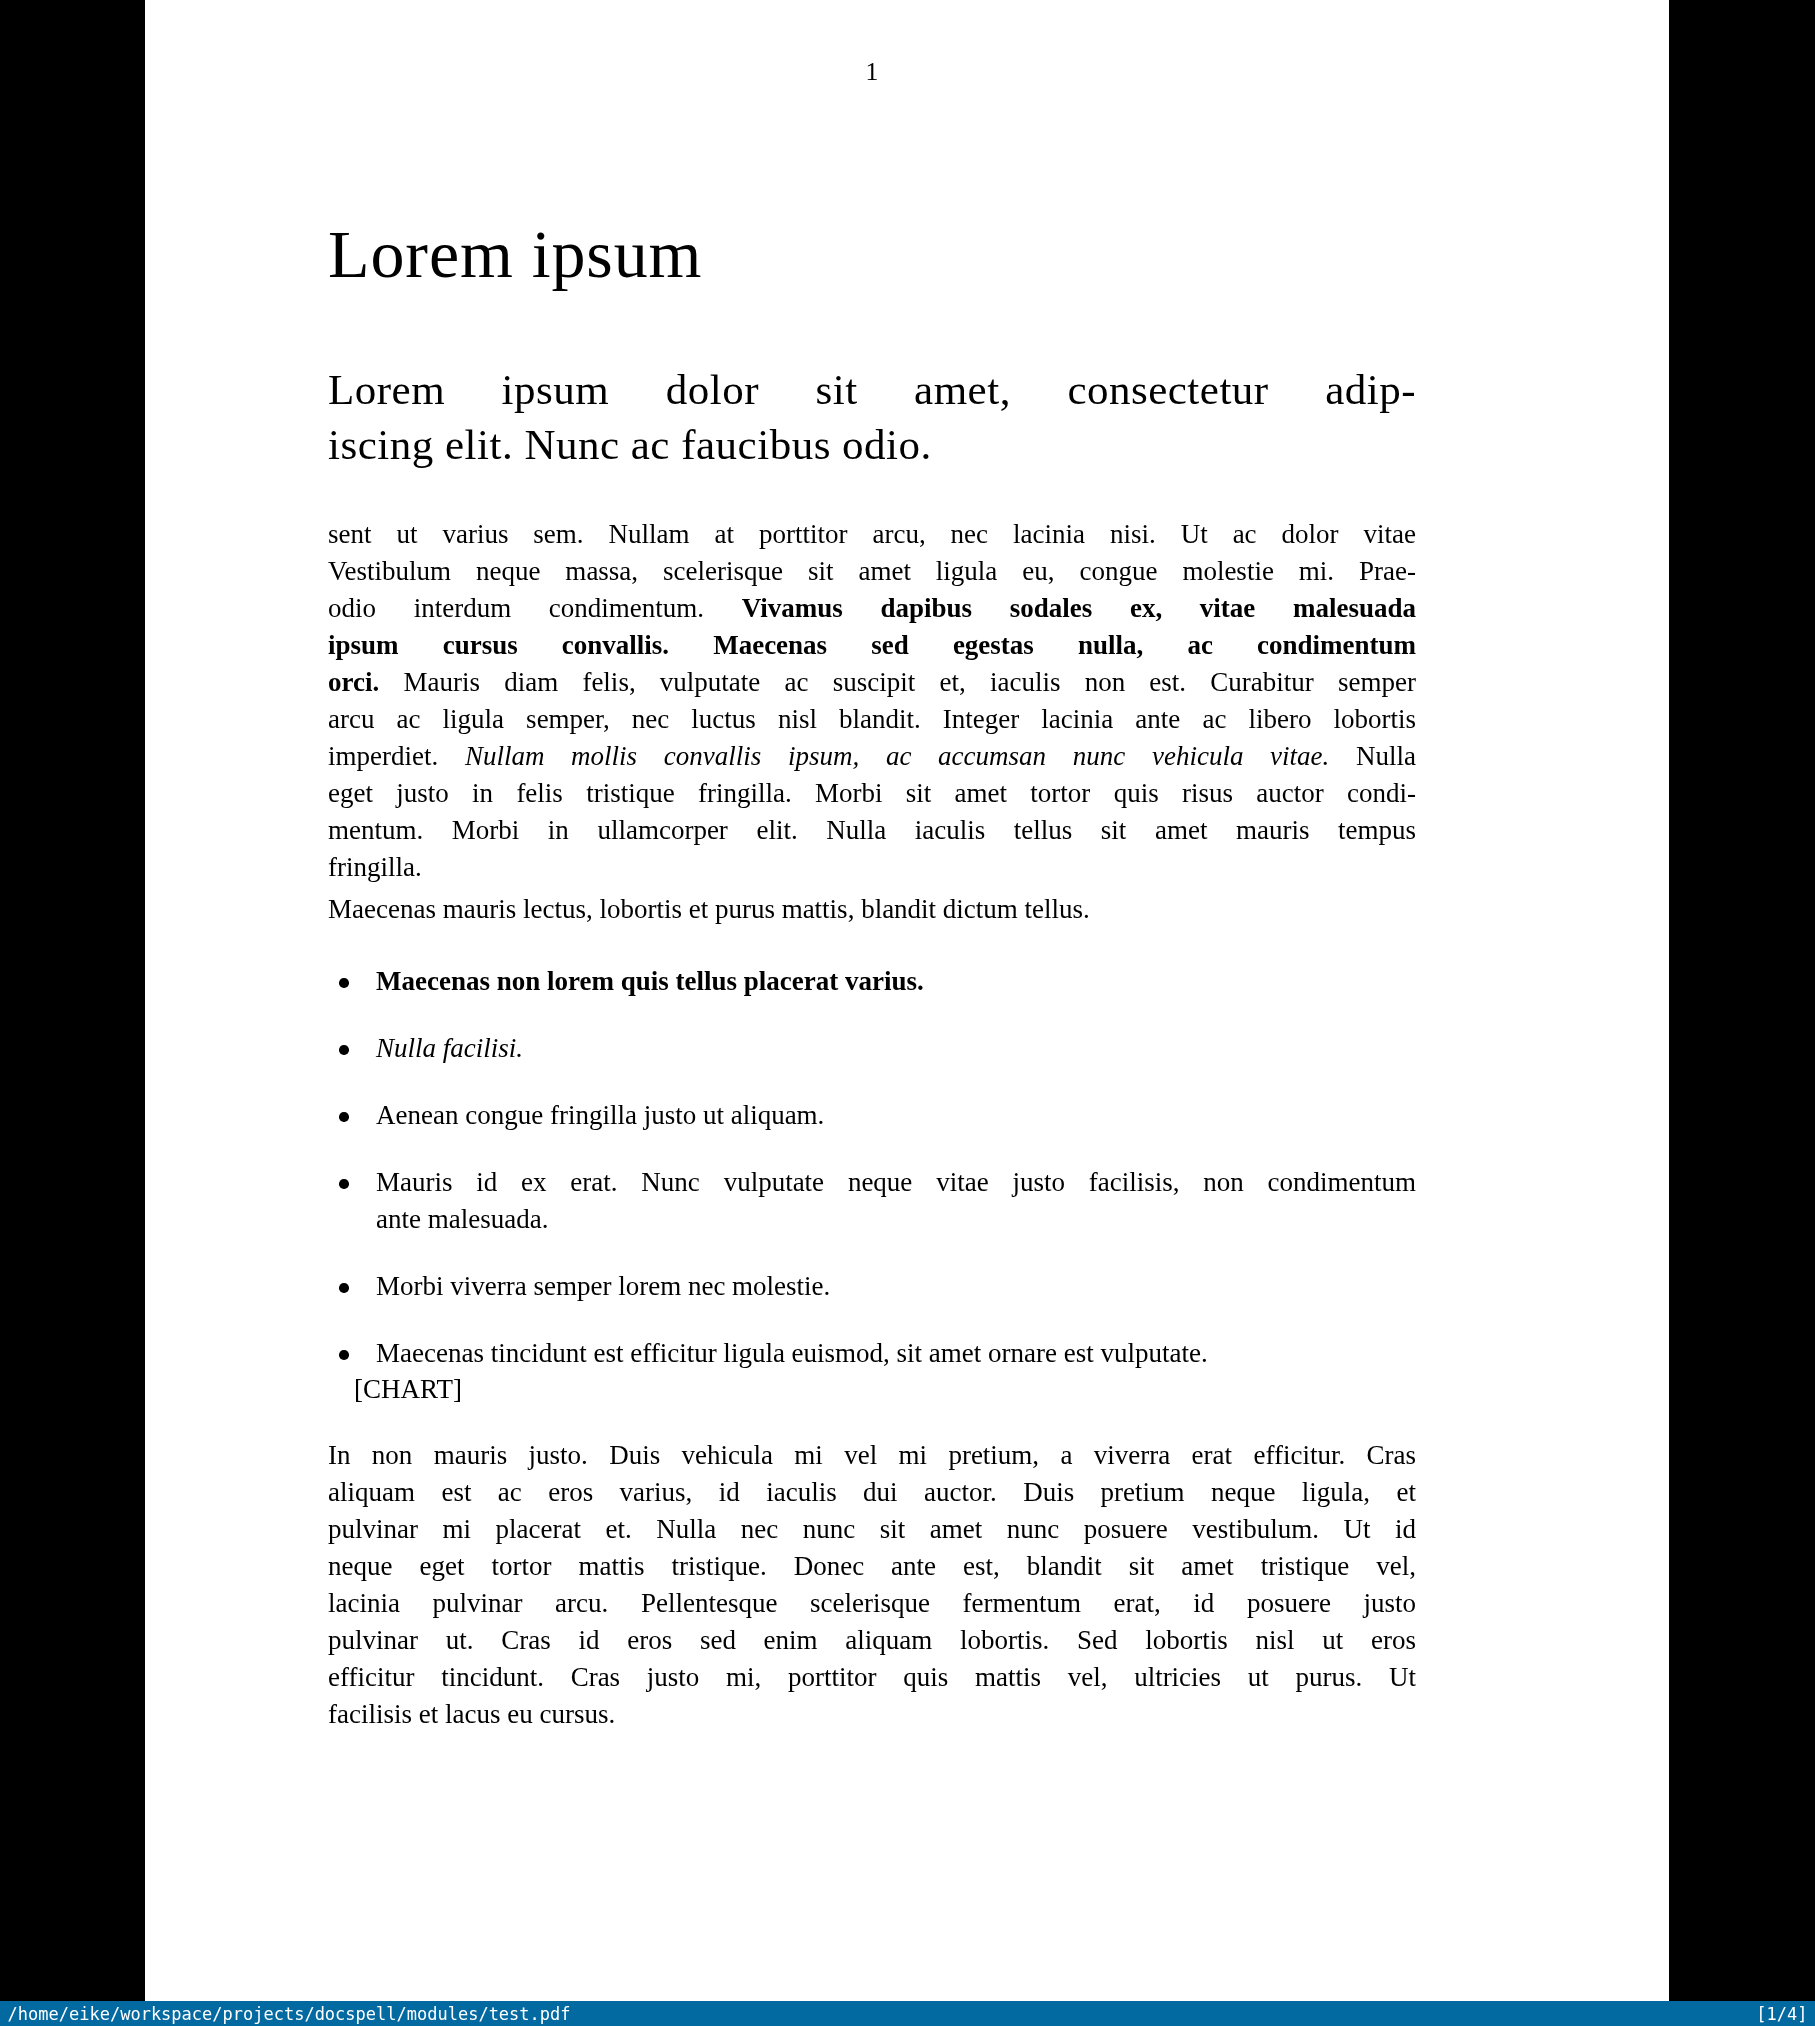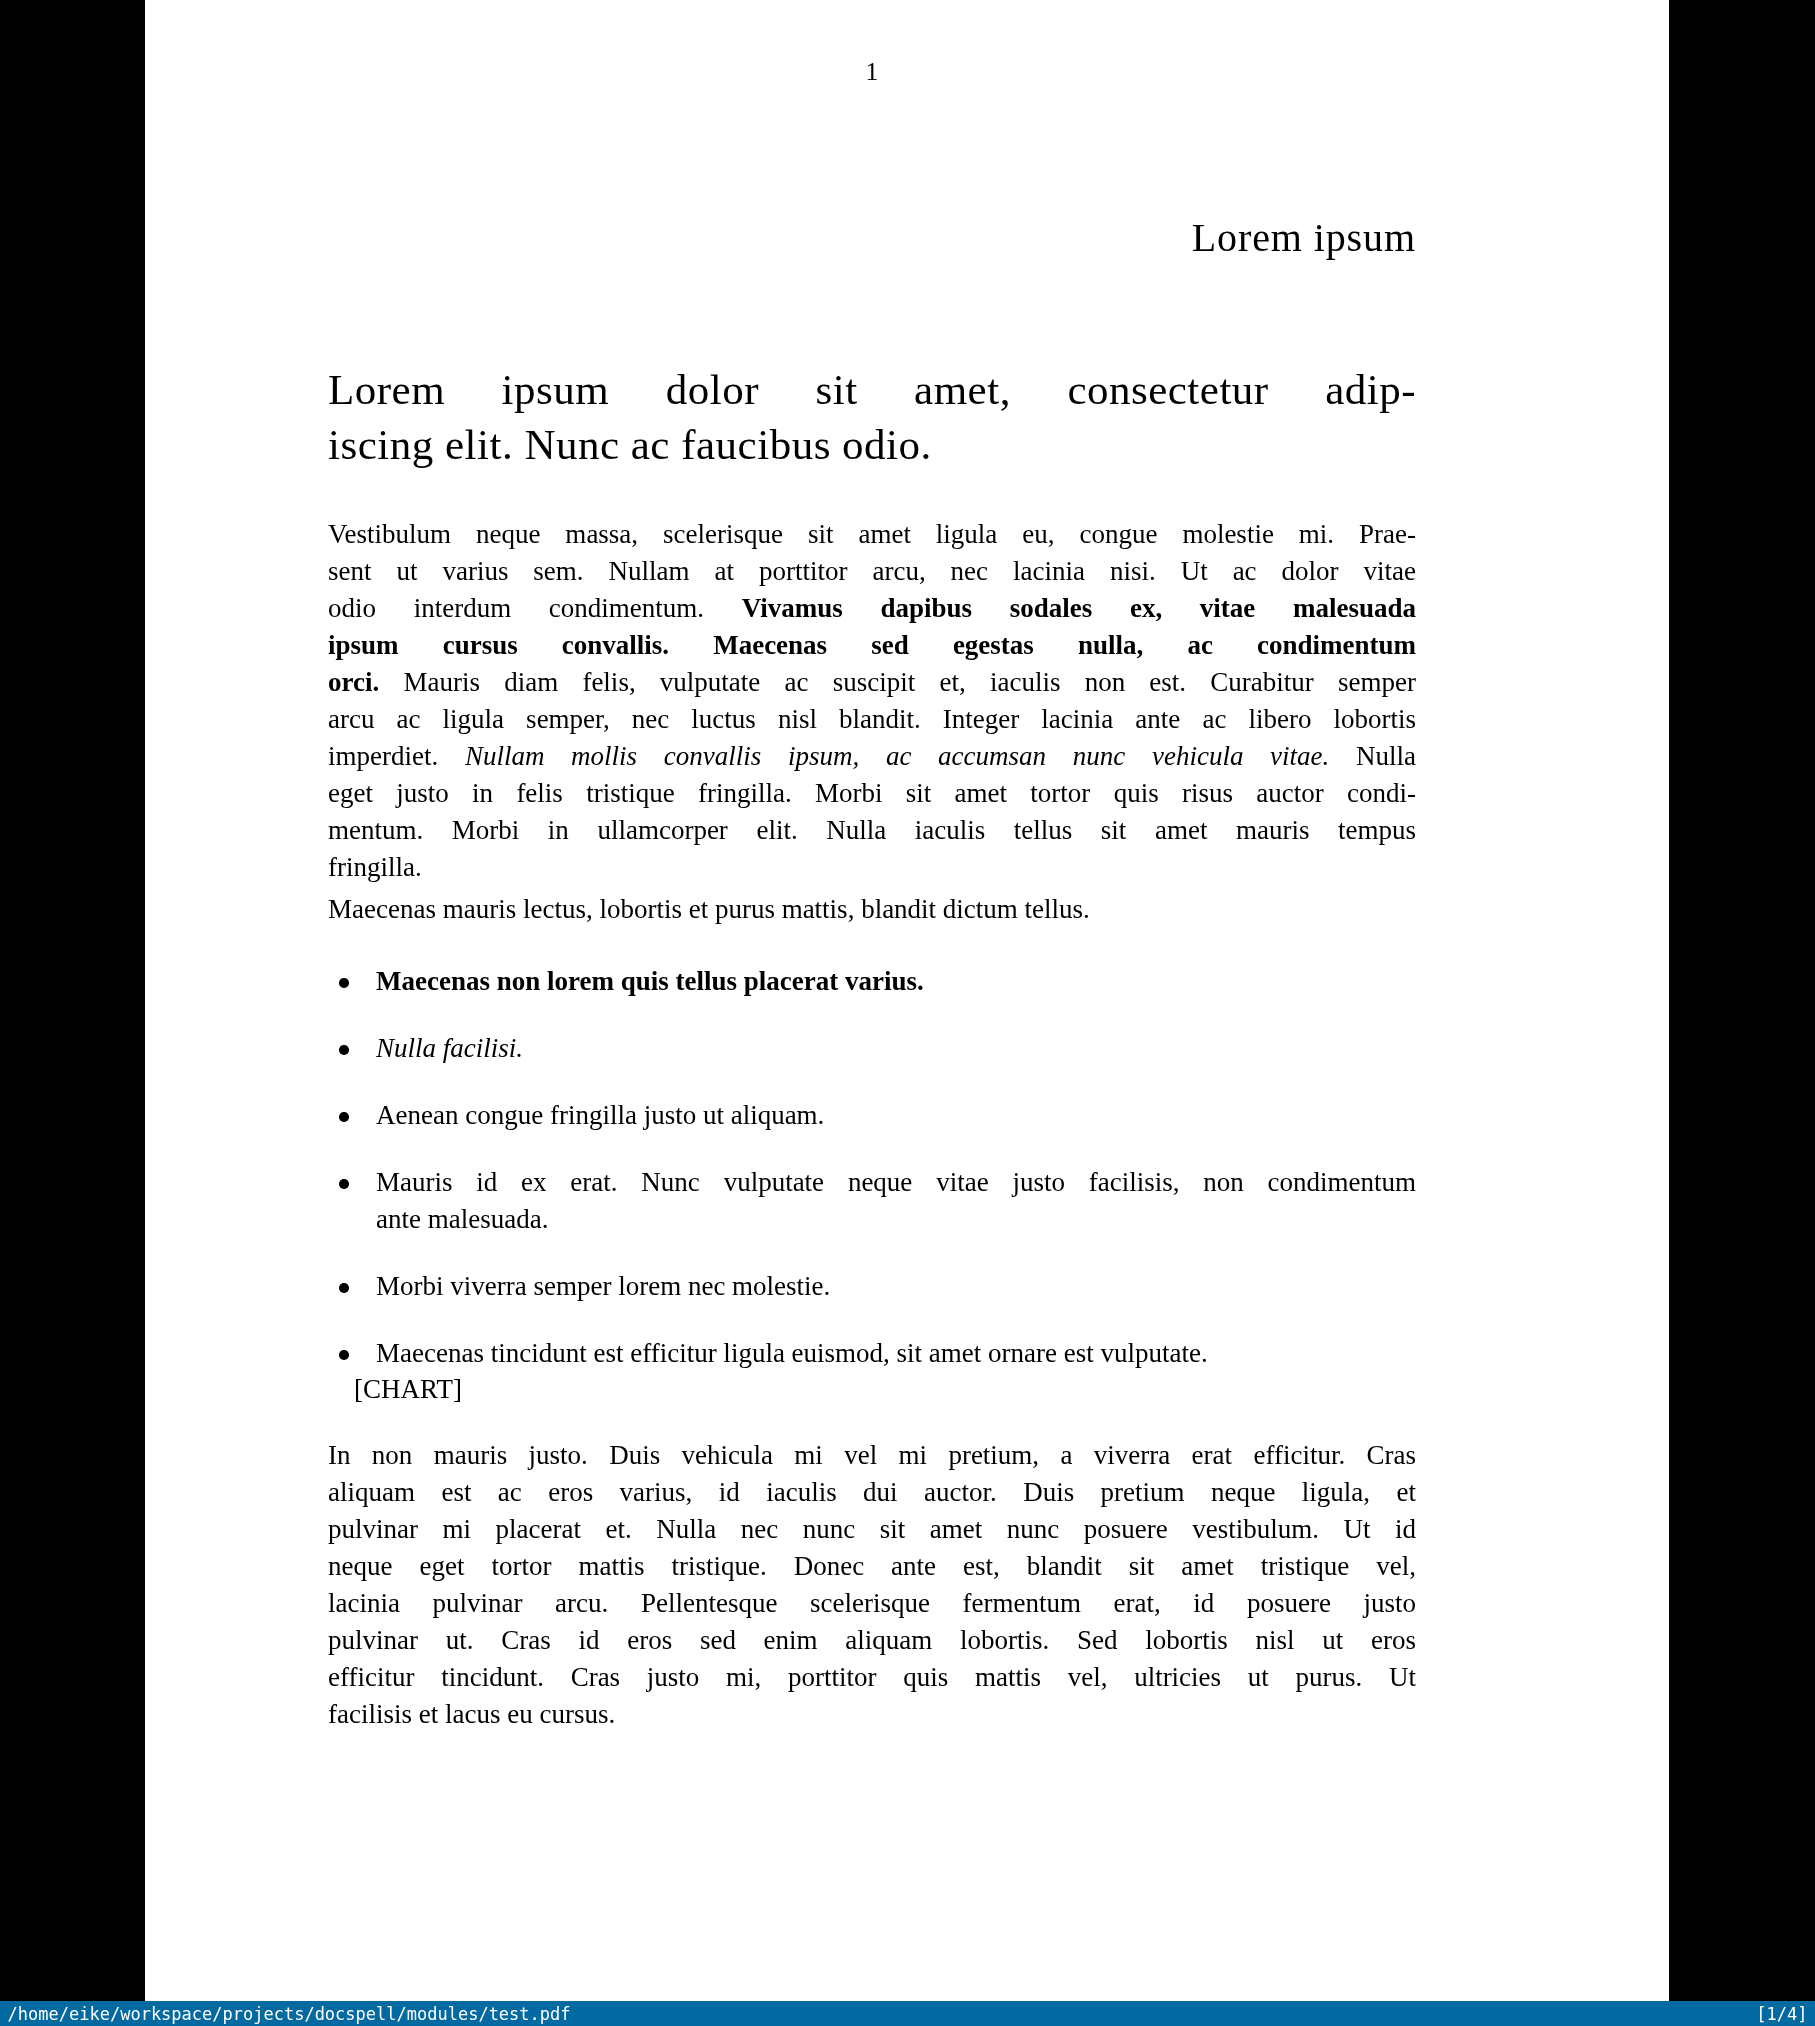--- a/index.html
+++ b/index.html
@@ -17,22 +17,22 @@
     width: 1524px; height: 2001px;
     background: #ffffff;
     color: #000000;
   }
   .col { position: absolute; left: 183px; width: 1088px; }
   .page-number {
     top: 57px; text-align: center;
     font-size: 25.6px; line-height: 1.2;
   }
   .doc-title {
-    top: 214px; text-align: right;
-    font-size: 40px; letter-spacing: 0.9px; line-height: 1.2;
+    top: 214px; text-align: left;
+    font-size: 68px; letter-spacing: 0.9px; line-height: 1.2;
   }
   .section-heading {
     top: 362px;
     font-size: 43px; line-height: 55px;
     font-weight: normal; letter-spacing: 0.5px;
   }
   .body-text { font-size: 27px; line-height: 37px; }
   .para1 { top: 516px; }
   .para2 { top: 891px; }
   .bullet-list { top: 963px; }
@@ -72,22 +72,22 @@
 
 <div class="viewport">
   <div class="page">
     <div class="col page-number">1</div>
     <div class="col doc-title">Lorem ipsum</div>
     <div class="col section-heading">
         <div class="line fill"><span>Lorem ipsum dolor sit amet, consectetur adip-</span></div>
         <div class="line"><span>iscing elit. Nunc ac faucibus odio.</span></div>
       </div>
     <div class="col body-text para1">
+        <div class="line fill"><span>sent ut varius sem. Nullam at porttitor arcu, nec lacinia nisi. Ut ac dolor vitae</span></div>
         <div class="line fill"><span>Vestibulum neque massa, scelerisque sit amet ligula eu, congue molestie mi. Prae-</span></div>
-        <div class="line fill"><span>sent ut varius sem. Nullam at porttitor arcu, nec lacinia nisi. Ut ac dolor vitae</span></div>
         <div class="line fill"><span>odio interdum condimentum. </span><span class="b">Vivamus dapibus sodales ex, vitae malesuada</span></div>
         <div class="line fill"><span class="b">ipsum cursus convallis. Maecenas sed egestas nulla, ac condimentum</span></div>
         <div class="line fill"><span class="b">orci. </span><span>Mauris diam felis, vulputate ac suscipit et, iaculis non est. Curabitur semper</span></div>
         <div class="line fill"><span>arcu ac ligula semper, nec luctus nisl blandit. Integer lacinia ante ac libero lobortis</span></div>
         <div class="line fill"><span>imperdiet. </span><span class="i">Nullam mollis convallis ipsum, ac accumsan nunc vehicula vitae.</span><span> Nulla</span></div>
         <div class="line fill"><span>eget justo in felis tristique fringilla. Morbi sit amet tortor quis risus auctor condi-</span></div>
         <div class="line fill"><span>mentum. Morbi in ullamcorper elit. Nulla iaculis tellus sit amet mauris tempus</span></div>
         <div class="line"><span>fringilla.</span></div>
       </div>
     <div class="col body-text para2">

